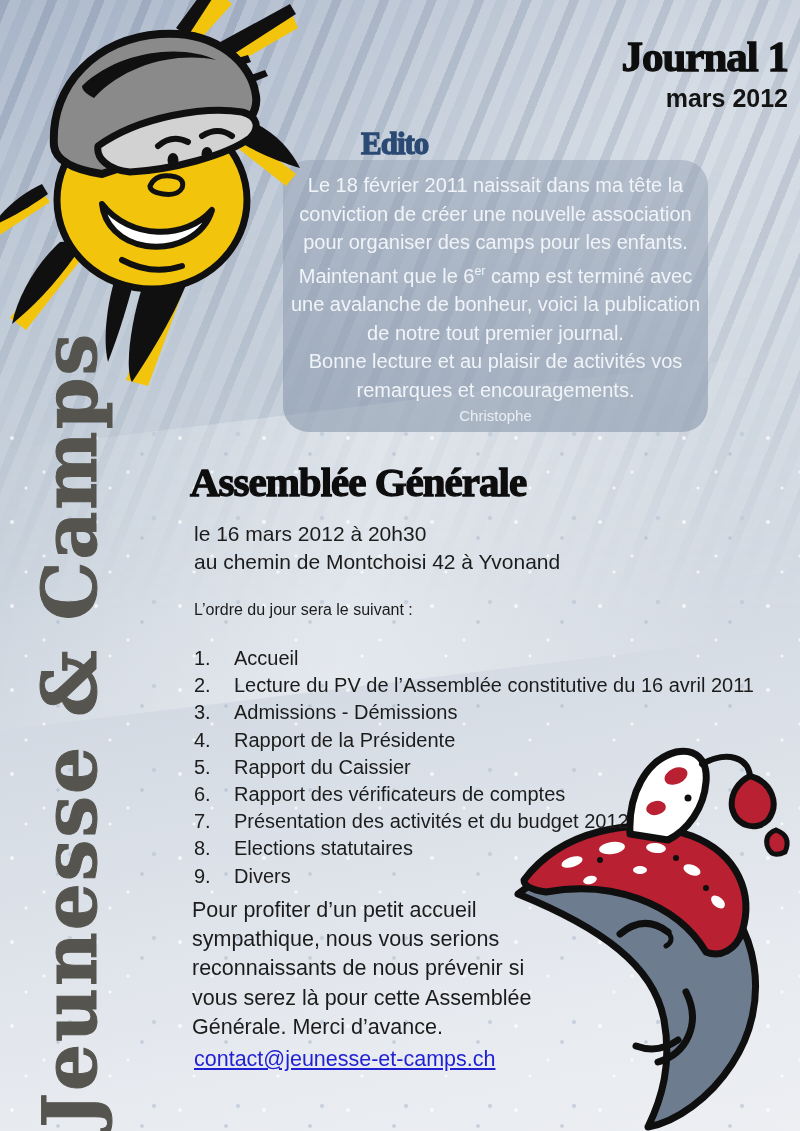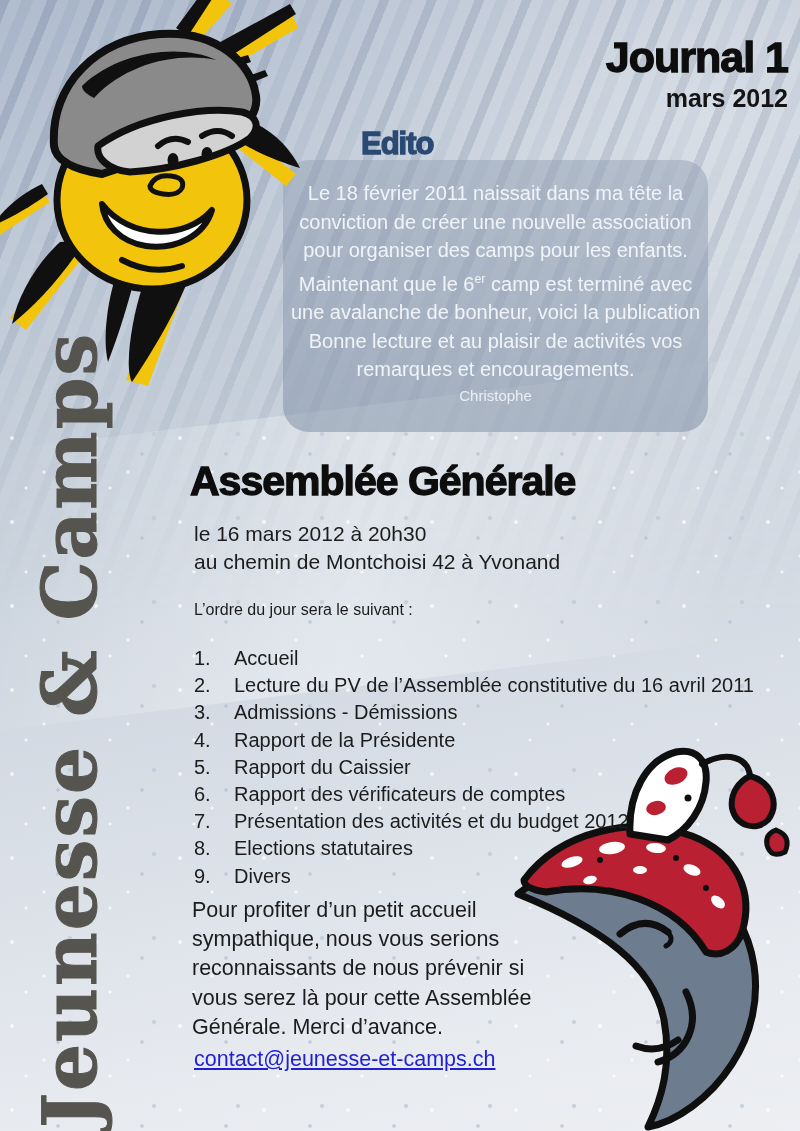--- a/index.html
+++ b/index.html
@@ -26,31 +26,31 @@
   .speckles{
     left:0;top:420px;width:800px;height:711px;opacity:.8;
     background-image:
       radial-gradient(circle at 12px 18px, rgba(255,255,255,0.95) 1.2px, transparent 2.6px),
       radial-gradient(circle at 44px 52px, rgba(255,255,255,0.85) 1px, transparent 2.2px),
       radial-gradient(circle at 70px 14px, rgba(186,198,214,0.9) 1.4px, transparent 2.8px),
       radial-gradient(circle at 26px 68px, rgba(255,255,255,0.9) 1px, transparent 2px),
       radial-gradient(circle at 58px 34px, rgba(176,188,206,0.8) 1.2px, transparent 2.4px);
     background-size:84px 84px;
   }
-  .heavy{font-family:Liberation Sans, sans-serif;font-weight:bold;letter-spacing:-1px;-webkit-text-stroke:1.3px currentColor;}
+  .heavy{font-family:Liberation Serif, serif;font-weight:bold;letter-spacing:-1px;-webkit-text-stroke:1.3px currentColor;}
 
   .masthead{position:absolute;right:12px;top:34px;text-align:right;z-index:3;}
   .journal-title{font-size:43px;line-height:46px;color:#0d0d0d;}
   .journal-date{font-size:25px;line-height:30px;color:#141414;margin-top:3px;font-family:"Liberation Sans",sans-serif;font-weight:bold;}
 
   .edito-heading{position:absolute;left:361px;top:126px;font-size:31px;color:#2b4a73;z-index:3;}
   .edito-box{
     position:absolute;left:283px;top:160px;width:425px;height:272px;z-index:1;
     background:linear-gradient(180deg, rgba(148,161,180,0.50), rgba(132,147,168,0.56));
-    border-radius:26px;box-sizing:border-box;padding-top:19px;text-align:center;
+    border-radius:26px;box-sizing:border-box;padding-top:11px;text-align:center;
   }
   .edito-line{font-size:20px;line-height:28.6px;color:#f0f4f9;white-space:nowrap;}
   .edito-line sup{font-size:0.62em;}
   .edito-signature{font-size:15px;line-height:22px;color:#e9eef4;margin-top:1px;}
 
   .vertical-title{
     position:absolute;left:16px;top:1128px;width:800px;z-index:2;
     transform:rotate(-90deg);transform-origin:0 0;
     font-family:"DejaVu Serif",serif;font-weight:bold;font-size:74px;line-height:108px;
     letter-spacing:2px;color:#55544e;-webkit-text-stroke:1px #55544e;white-space:nowrap;
@@ -163,20 +163,21 @@
     <div class="journal-date">mars 2012</div>
   </div>
 
   <div class="edito-heading heavy">Edito</div>
   <div class="edito-box">
     <div class="edito-line">Le 18 février 2011 naissait dans ma tête la</div>
     <div class="edito-line">conviction de créer une nouvelle association</div>
     <div class="edito-line">pour organiser des camps pour les enfants.</div>
     <div class="edito-line"><span>Maintenant que le 6</span><sup>er</sup><span> camp est terminé avec</span></div>
     <div class="edito-line">une avalanche de bonheur, voici la publication</div>
+    <div class="edito-line">de notre tout premier journal.</div>
     <div class="edito-line">Bonne lecture et au plaisir de activités vos</div>
     <div class="edito-line">remarques et encouragements.</div>
     <div class="edito-signature">Christophe</div>
   </div>
 
   <div class="content">
     <div class="assembly-title heavy">Assemblée Générale</div>
     <div class="date-block">le 16 mars 2012 à 20h30
 au chemin de Montchoisi 42 à Yvonand</div>
     <div class="agenda-intro">L’ordre du jour sera le suivant :</div>

